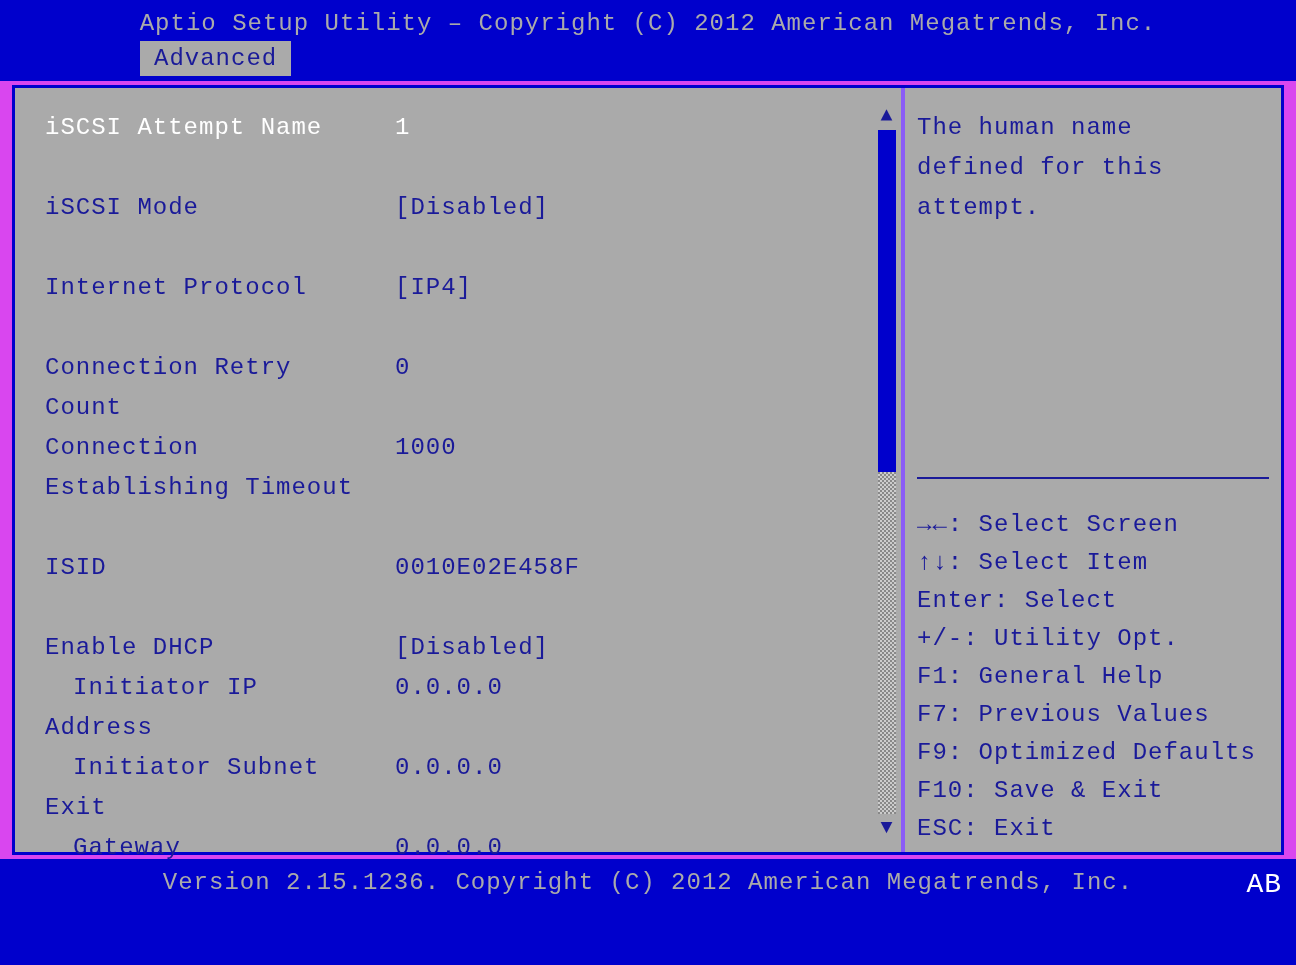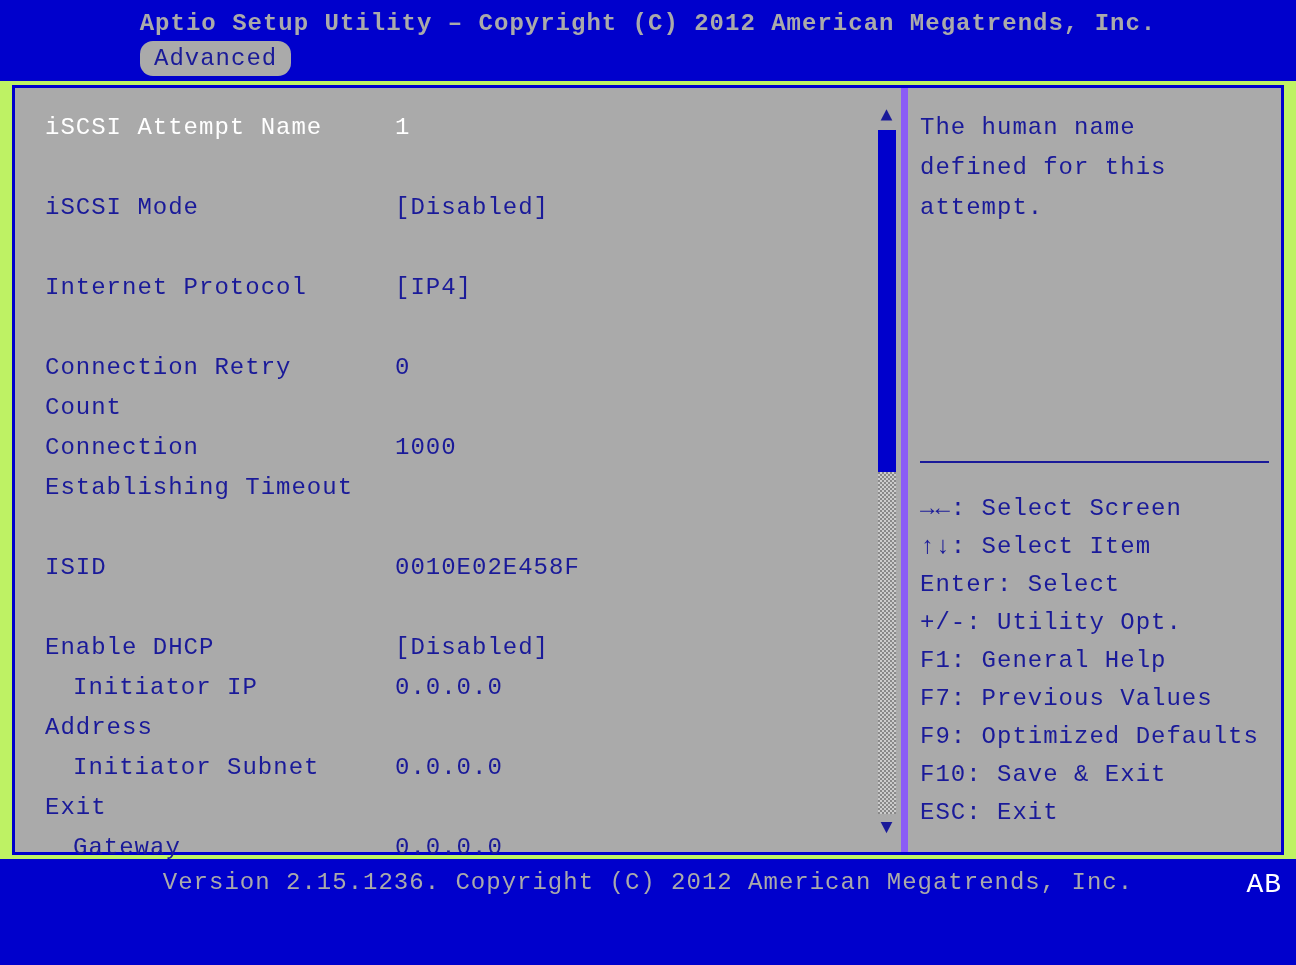--- a/index.html
+++ b/index.html
@@ -11,37 +11,35 @@
       height: 965px;
       overflow: hidden;
       letter-spacing: 1px;
     }
     .header {
       background: #0000cc;
       color: #aaa;
       text-align: center;
       padding: 10px 0 4px 0;
       font-size: 24px;
-      font-weight: bold;
     }
     .tabs {
       background: #0000cc;
       padding-left: 140px;
       height: 40px;
     }
     .tab {
       display: inline-block;
       background: #aaa;
       color: #1a1a99;
       padding: 4px 14px;
       font-size: 24px;
-      border-radius: 13px;
     }
     .content-wrap {
-      background: #bef264;
+      background: #d946ef;
       padding: 4px 12px;
     }
     .content {
       display: flex;
       background: #aaa;
       border: 3px solid #0000cc;
       height: 770px;
     }
     .left-pane {
       flex: 1;
@@ -87,23 +85,23 @@
     .scroll-thumb {
       position: absolute;
       top: 0;
       left: 0;
       right: 0;
       height: 50%;
       background: #0000cc;
     }
     .right-pane {
       width: 380px;
-      border-left: 7px solid #8b5cf6;
-      color: #1a1a99;
-      padding: 20px 12px 20px 12px;
+      border-left: 4px solid #8b5cf6;
+      color: #1a1a99;
+      padding: 20px 12px 4px 12px;
       display: flex;
       flex-direction: column;
       gap: 7px;
     }
     .help-text {
       flex: 1;
       line-height: 40px;
       white-space: pre-wrap;
     }
     .divider { border: none; border-top: 2px solid #1a1a99; margin: 10px 0 20px 0; }

